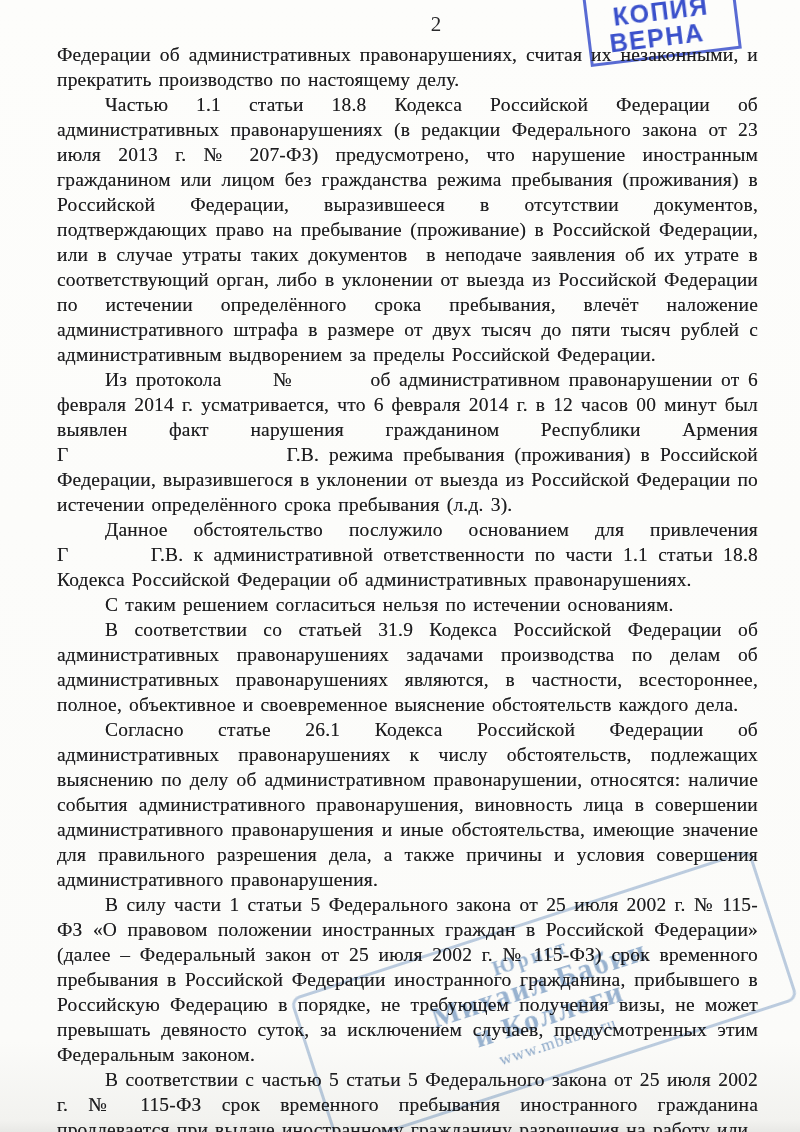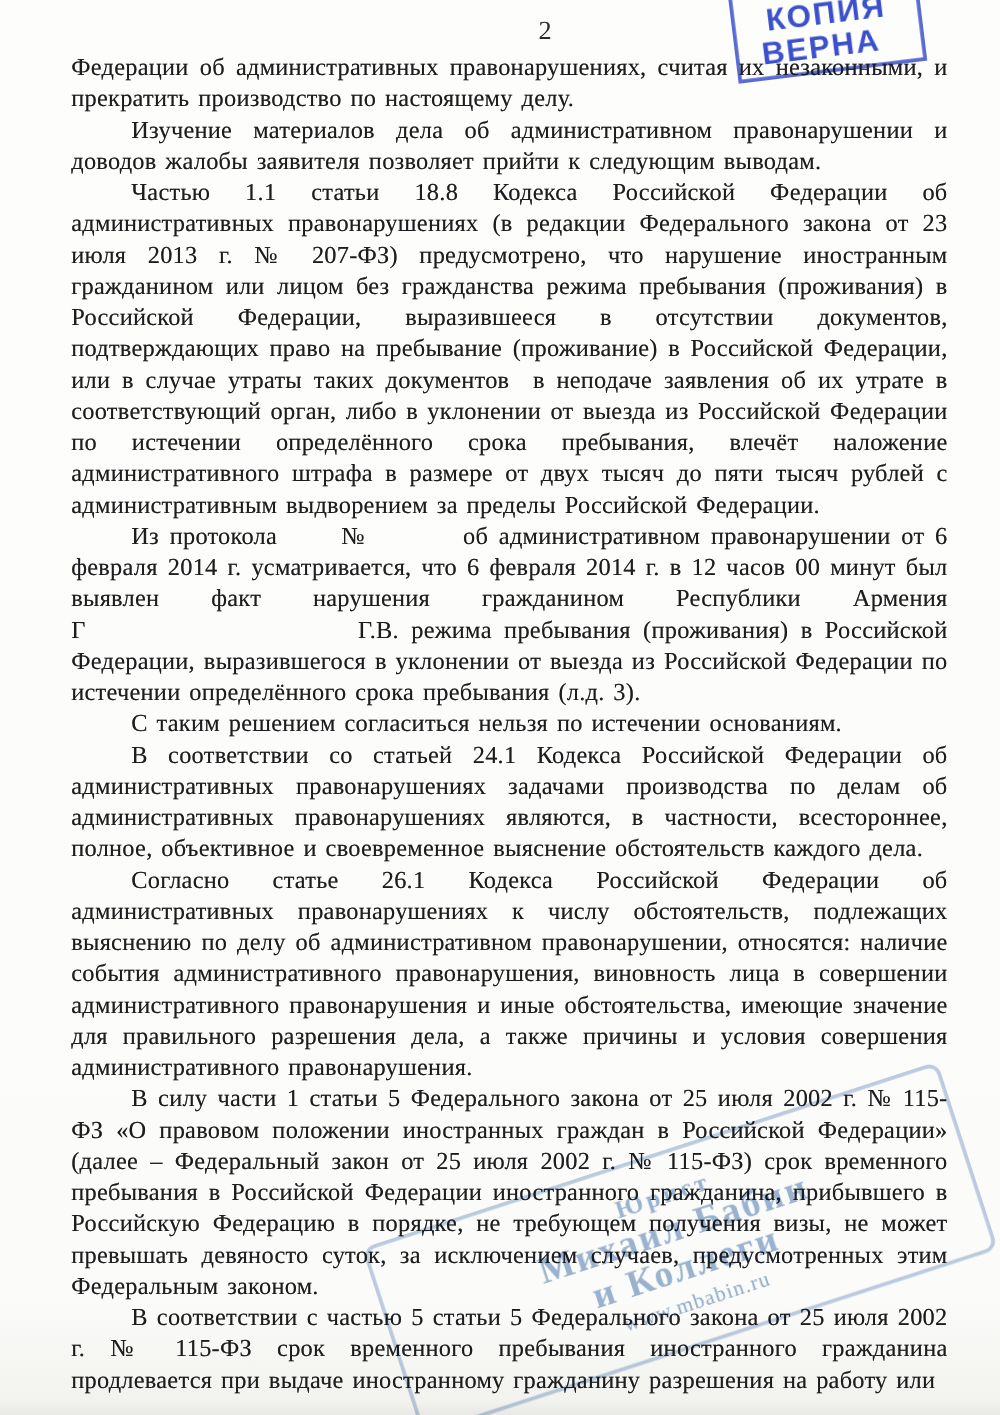--- a/index.html
+++ b/index.html
@@ -67,25 +67,25 @@
 
   <div class="page-number">2</div>
 
   <div class="copy-stamp">
     <span class="stamp-line1">КОПИЯ</span>
     <span class="stamp-line2">ВЕРНА</span>
   </div>
 
   <div class="doc-text">
       <p class="no-indent">Федерации об административных правонарушениях, считая их незаконными, и прекратить производство по настоящему делу.</p>
-      <p>Изучение материалов дела об административном правонарушении и доводов жалобы заявителя позволяет прийти к следующим выводам.</p>
       <p>Частью 1.1 статьи 18.8 Кодекса Российской Федерации об административных правонарушениях (в редакции Федерального закона от 23 июля 2013 г. № 207-ФЗ) предусмотрено, что нарушение иностранным гражданином или лицом без гражданства режима пребывания (проживания) в Российской Федерации, выразившееся в отсутствии документов, подтверждающих право на пребывание (проживание) в Российской Федерации, или в случае утраты таких документов&nbsp; в неподаче заявления об их утрате в соответствующий орган, либо в уклонении от выезда из Российской Федерации по истечении определённого срока пребывания, влечёт наложение административного штрафа в размере от двух тысяч до пяти тысяч рублей с административным выдворением за пределы Российской Федерации.</p>
       <p>Из протокола&nbsp;&nbsp;&nbsp;&nbsp;&nbsp; №&nbsp;&nbsp;&nbsp;&nbsp;&nbsp;&nbsp;&nbsp;&nbsp; об административном правонарушении от 6 февраля 2014 г. усматривается, что 6 февраля 2014 г. в 12 часов 00 минут был выявлен факт нарушения гражданином Республики Армения Г&nbsp;&nbsp;&nbsp;&nbsp;&nbsp;&nbsp;&nbsp;&nbsp;&nbsp;&nbsp;&nbsp;&nbsp;&nbsp;&nbsp;&nbsp;&nbsp;&nbsp;&nbsp;&nbsp;&nbsp;&nbsp;&nbsp;Г.В. режима пребывания (проживания) в Российской Федерации, выразившегося в уклонении от выезда из Российской Федерации по истечении определённого срока пребывания (л.д. 3).</p>
+      <p>Данное обстоятельство послужило основанием для привлечения Г&nbsp;&nbsp;&nbsp;&nbsp;&nbsp;&nbsp;&nbsp;&nbsp;Г.В. к административной ответственности по части 1.1 статьи 18.8 Кодекса Российской Федерации об административных правонарушениях.</p>
       <p>С таким решением согласиться нельзя по истечении основаниям.</p>
-      <p>В соответствии со статьей 24.1 Кодекса Российской Федерации об административных правонарушениях задачами производства по делам об административных правонарушениях являются, в частности, всестороннее, полное, объективное и своевременное выяснение обстоятельств каждого дела.</p>
+      <p>В соответствии со статьей 31.9 Кодекса Российской Федерации об административных правонарушениях задачами производства по делам об административных правонарушениях являются, в частности, всестороннее, полное, объективное и своевременное выяснение обстоятельств каждого дела.</p>
       <p>Согласно статье 26.1 Кодекса Российской Федерации об административных правонарушениях к числу обстоятельств, подлежащих выяснению по делу об административном правонарушении, относятся: наличие события административного правонарушения, виновность лица в совершении административного правонарушения и иные обстоятельства, имеющие значение для правильного разрешения дела, а также причины и условия совершения административного правонарушения.</p>
       <p>В силу части 1 статьи 5 Федерального закона от 25 июля 2002 г. № 115-ФЗ «О правовом положении иностранных граждан в Российской Федерации» (далее – Федеральный закон от 25 июля 2002 г. № 115-ФЗ) срок временного пребывания в Российской Федерации иностранного гражданина, прибывшего в Российскую Федерацию в порядке, не требующем получения визы, не может превышать девяносто суток, за исключением случаев, предусмотренных этим Федеральным законом.</p>
       <p>В соответствии с частью 5 статьи 5 Федерального закона от 25 июля 2002 г. № 115-ФЗ срок временного пребывания иностранного гражданина продлевается при выдаче иностранному гражданину разрешения на работу или</p>
     </div>
 
   <div class="watermark">
     <span class="wm-small">Юрист</span>
     <span class="wm-big">Михаил Бабин</span>
     <span class="wm-big">и Коллеги</span>
     <span class="wm-url">www.mbabin.ru</span>

